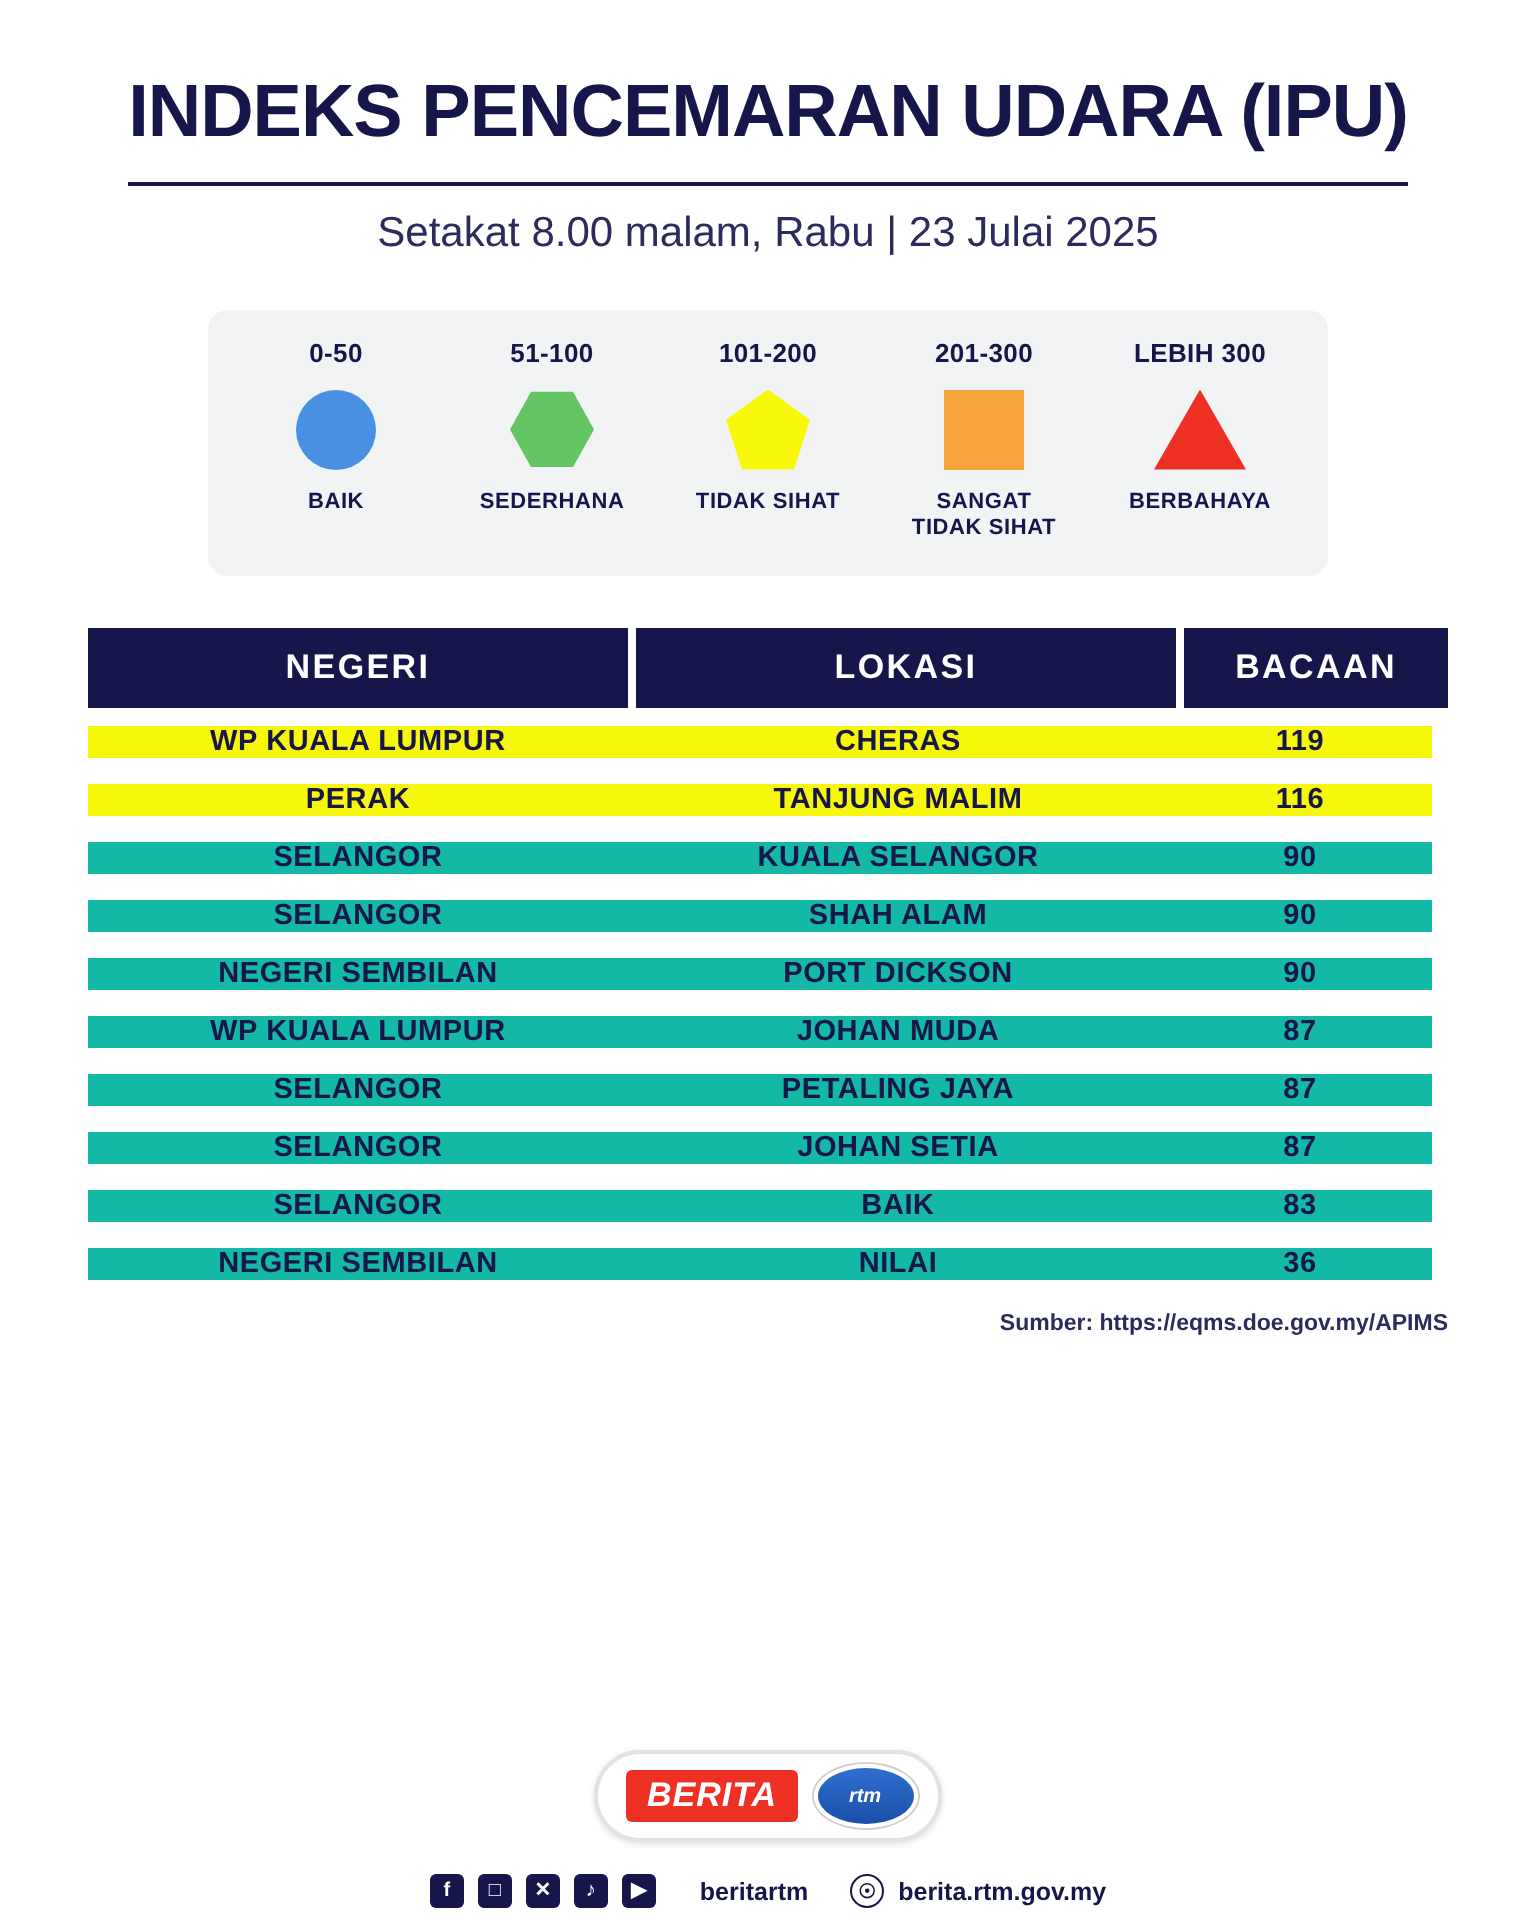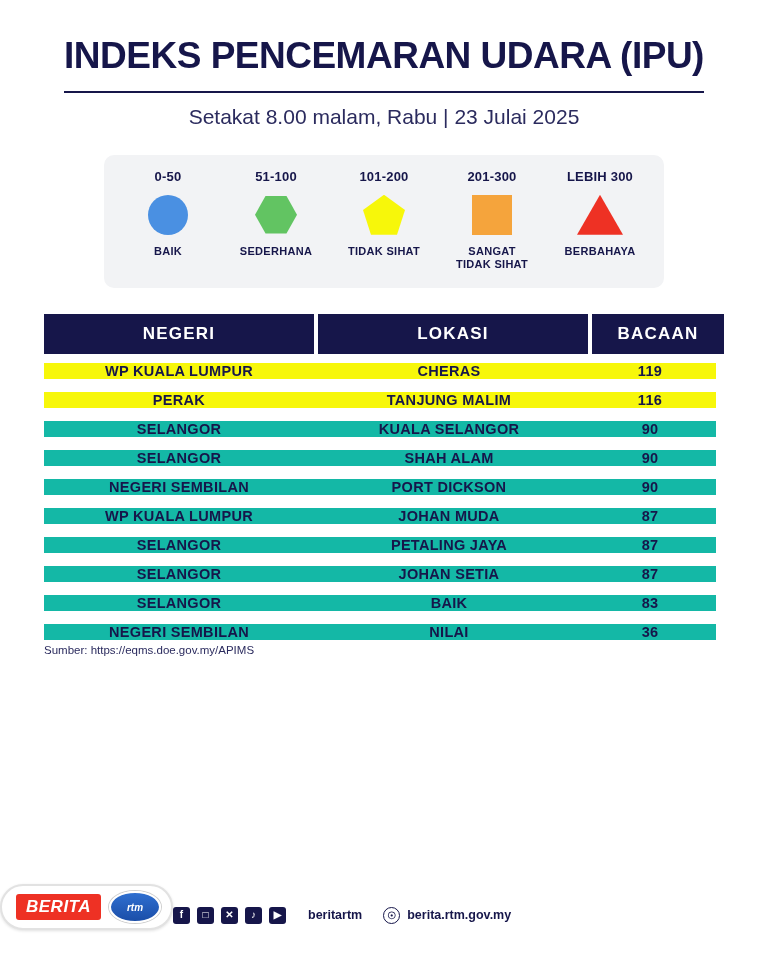--- a/index.html
+++ b/index.html
@@ -146,35 +146,35 @@
     font-size: 14.5px;
     font-weight: bold;
     color: #16164a;
     letter-spacing: 0.3px;
   }
   .row-yellow .td { background: #f7f70a; }
   .row-green .td { background: #14b8a6; }
 
   .source {
     width: 680px;
-    text-align: left;
+    text-align: right;
     font-size: 11.5px;
     color: #2b2b5e;
-    font-weight: normal;
-    margin-top: 0;
+    font-weight: bold;
+    margin-top: 12px;
   }
 
   
   .footer {
     margin-top: auto;
     width: 100%;
     display: flex;
-    flex-direction: row;
-    align-items: center;
-    padding-bottom: 30px;
+    flex-direction: column;
+    align-items: center;
+    padding-bottom: 6px;
   }
   .logo {
     display: flex;
     align-items: center;
     background: #ffffff;
     border: 2px solid #e2e2e2;
     border-radius: 26px;
     padding: 5px 10px 5px 14px;
     box-shadow: 0 1px 3px rgba(0,0,0,0.12);
   }

